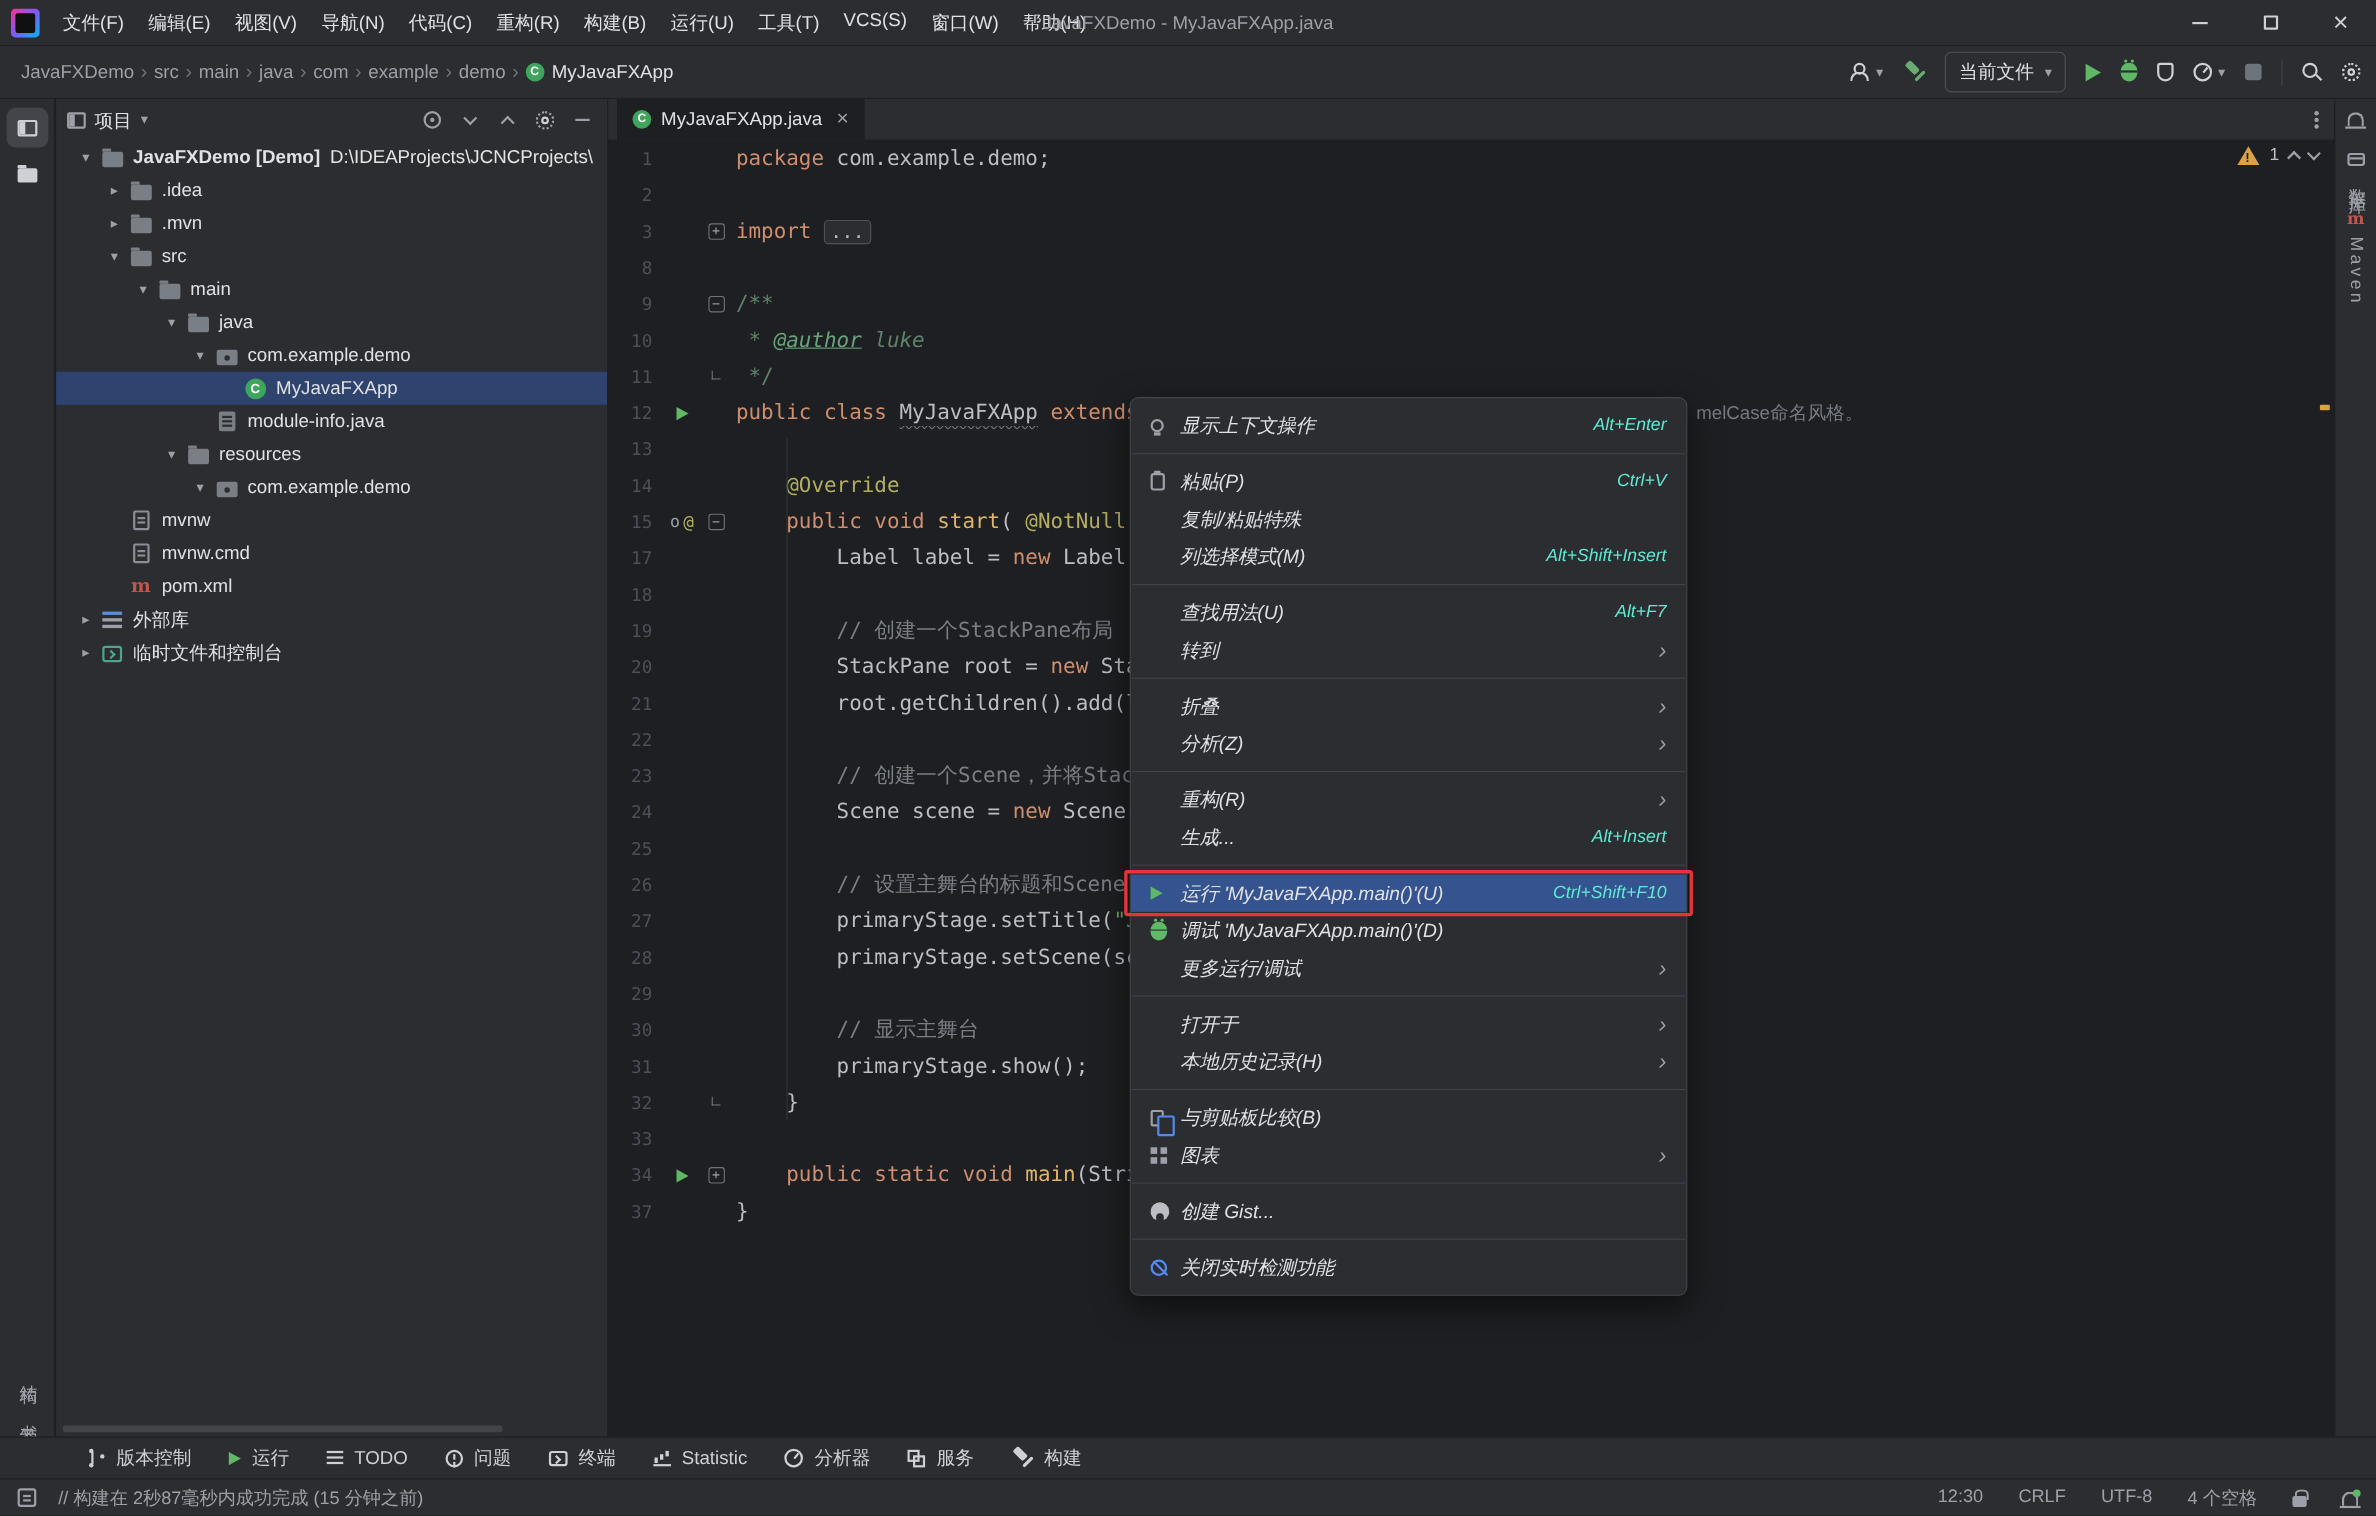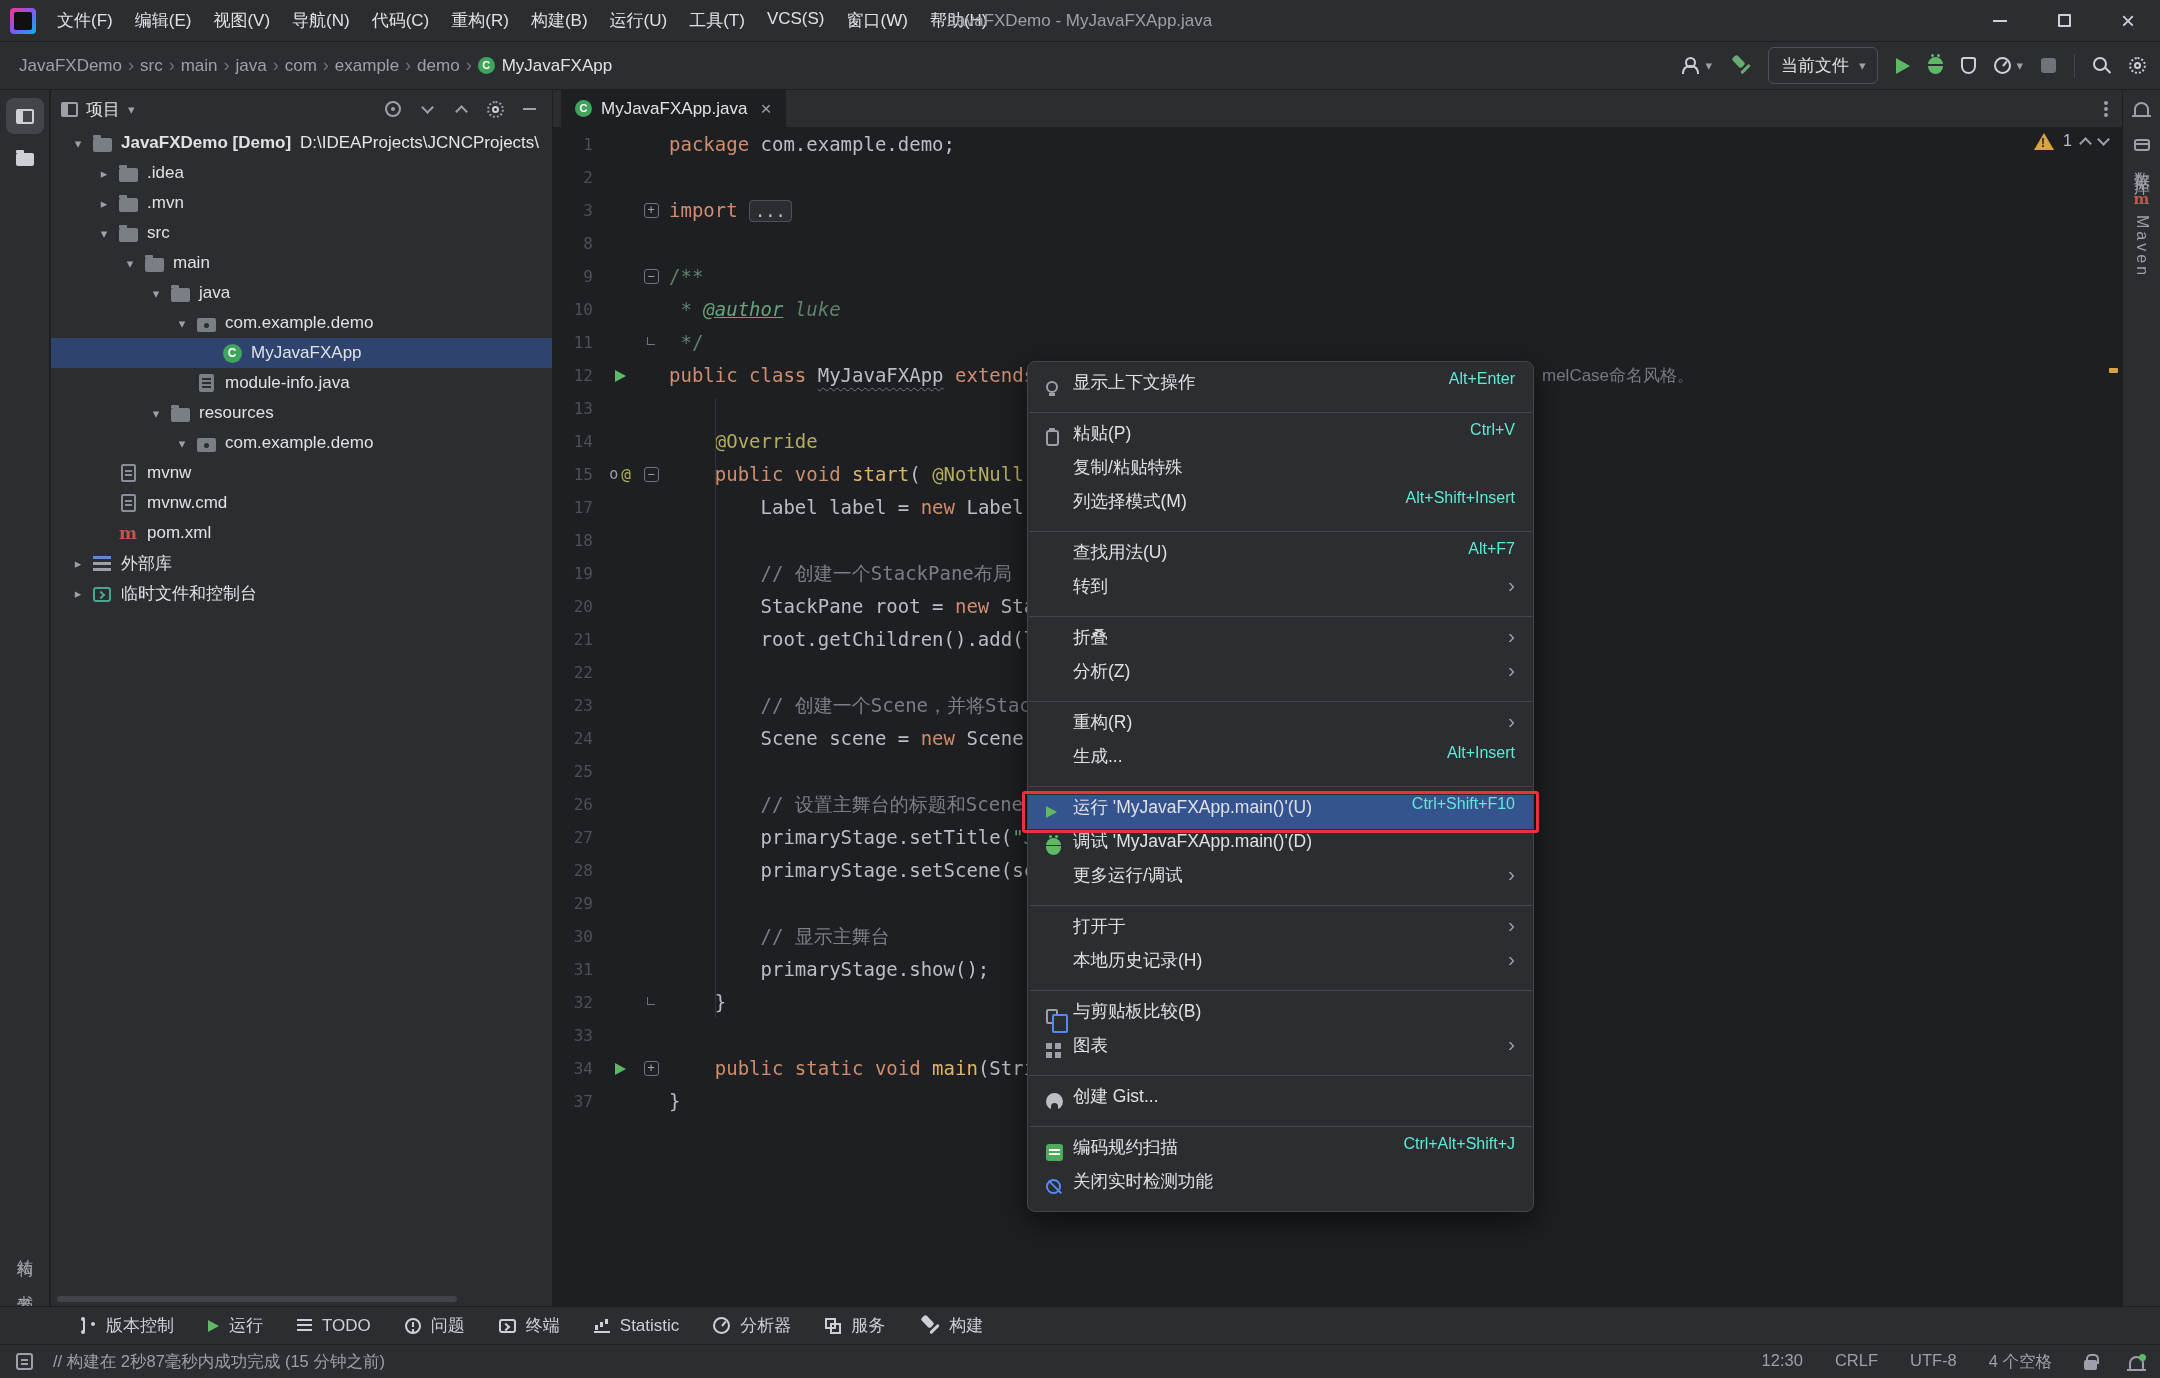--- a/index.html
+++ b/index.html
@@ -137,21 +137,21 @@
   .tk-clsdecl { color:#BCBEC4; text-decoration:underline wavy #6F737A 1px; text-underline-offset:5px; }
   .tk-foldbox { color:#BCBEC4; border:1px solid #4E5157; background:#2B2D30; border-radius:4px; padding:0 5px; font-size:17px; }
   #indent-guide { position:absolute; left:162px; top:270px; width:1px; height:620px; background:#313438; }
   #inline-hint { position:absolute; left:1542px; top:359px; height:33px; line-height:33px; font-size:17px; color:#757A82; z-index:2;}
   #inspections { position:absolute; right:52px; top:132px; display:flex; align-items:center; gap:9px; z-index:3; }
   #inspections .count { color:#BCBEC4; font-size:16px; }
   #stripe-mark { position:absolute; right:42px; top:368px; width:9px; height:5px; background:#D9A343; border-radius:1px; z-index:2;}
 
   
   #ctx { position:absolute; left:1027px; top:361px; width:507px; background:#2B2D30; border:1px solid #43454A; border-radius:8px; box-shadow:0 10px 30px rgba(0,0,0,.55); padding:8px 0; z-index:50; }
-  .mi { height:34px; display:flex; padding:0 18px; position:relative; font-size:17.5px; }
+  .mi { height:34px; display:flex; align-items:center; padding:0 18px; position:relative; font-size:17.5px;font-style:italic; }
   .mi-icon { width:27px; flex:none; display:flex; align-items:center; }
   .mi-label { color:#DFE1E5; white-space:nowrap; }
   .mi-right { margin-left:auto; color:#5eead4; font-size:16px; padding-left:20px; white-space:nowrap;}
   .mi-arrow { margin-left:auto; color:#9DA0A8; font-size:21px; line-height:1; }
   .mi.selected { background:#35538F; }
   .mi.red-box::after { content:""; position:absolute; left:-6px; right:-6px; top:-4px; bottom:-4px; border:3px solid #E8323C; border-radius:3px; pointer-events:none; }
   .mi-sep { height:1px; background:#43454A; margin:8px 1px; }
   .ic-bulb { width:12px; height:12px; border:2px solid #9DA0A8; border-radius:50%; }
   .ic-bulb::after { content:""; position:absolute; left:1px; right:1px; bottom:-5px; height:3px; background:#9DA0A8; }
   .ic-paste { width:13px; height:16px; border:2px solid #9DA0A8; border-radius:3px; }
@@ -593,27 +593,20 @@
       <div class="mi-sep"></div>
       <div class="mi">
         <span class="mi-icon">
           <span class="ic ic-github"></span>
         </span>
         <span class="mi-label">创建 Gist...</span>
       </div>
       <div class="mi-sep"></div>
       <div class="mi">
         <span class="mi-icon">
-          <span class="ic ic-scan"></span>
-        </span>
-        <span class="mi-label">编码规约扫描</span>
-        <span class="mi-right">Ctrl+Alt+Shift+J</span>
-      </div>
-      <div class="mi">
-        <span class="mi-icon">
           <span class="ic ic-ban"></span>
         </span>
         <span class="mi-label">关闭实时检测功能</span>
       </div>
     </div>
 
   <div id="bottom-bar">
       <div class="bb-item">
         <span class="ic ic-branch"></span>
         <span>版本控制</span>

